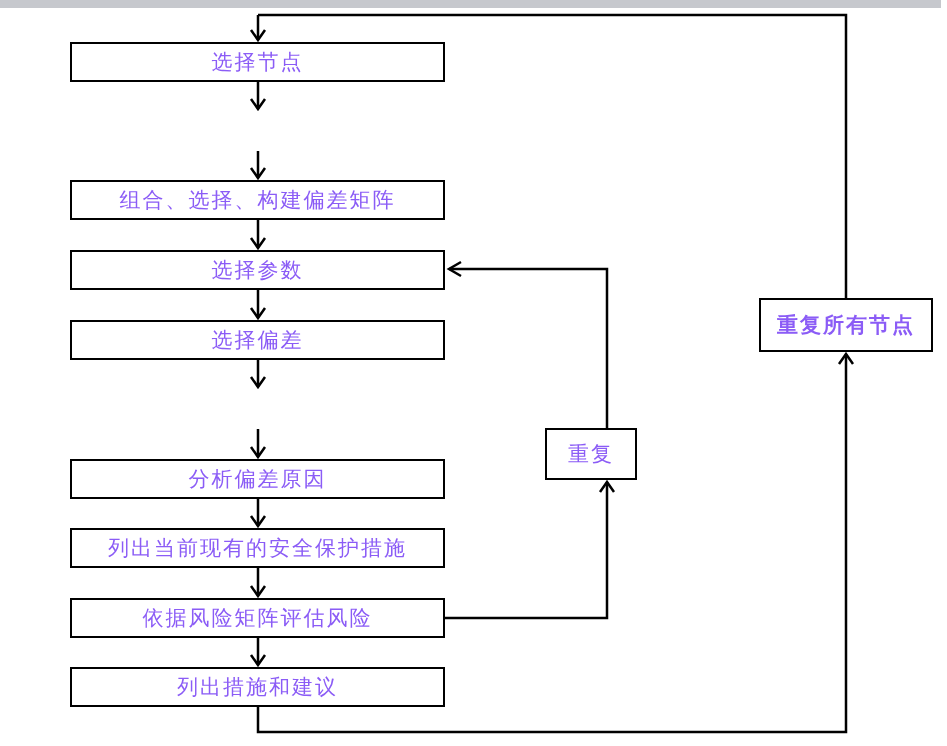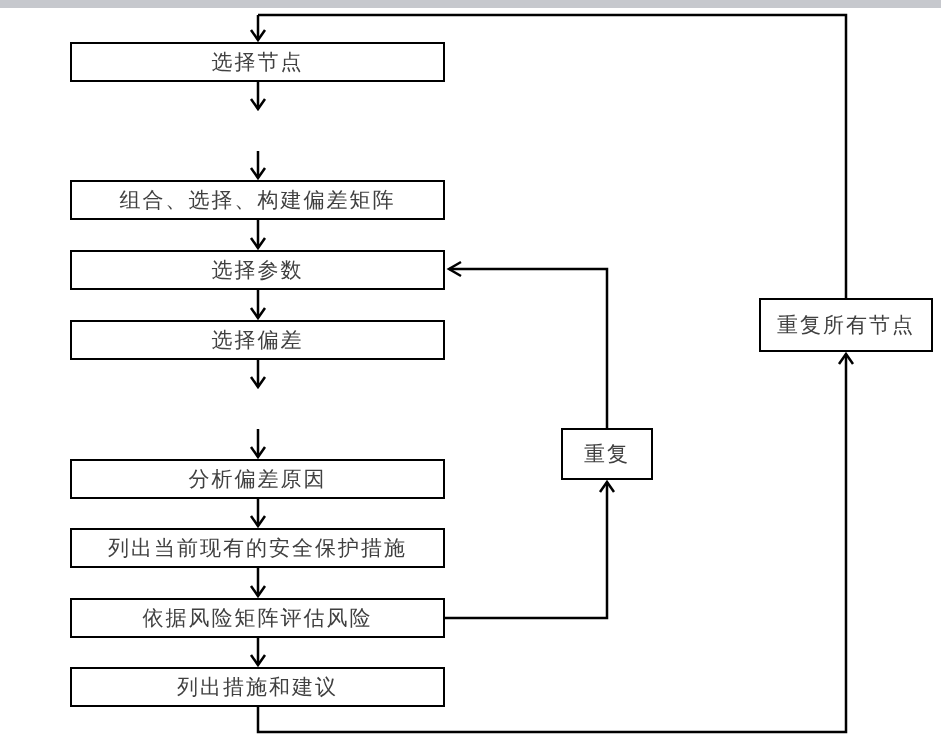--- a/index.html
+++ b/index.html
@@ -40,35 +40,35 @@
   .box{
     position:absolute;
     box-sizing:border-box;
     background:var(--box-fill);
     border:2.5px solid var(--box-border);
     display:flex;
     align-items:center;
     justify-content:center;
     font-size:21px;
     letter-spacing:2px;
-    color:#404040;
+    color:#8b5cf6;
     white-space:nowrap;
   }
   .step{
     left:70px;
     width:375px;
     height:40px;
   }
   .repeat-box{
-    left:561px;top:428px;
+    left:545px;top:428px;
     width:92px;height:52px;
   }
   .repeat-all-box{
     left:759px;top:298px;
-    width:174px;height:54px;
+    width:174px;height:54px;font-weight:bold;
   }
 </style>
 </head>
 <body>
 
 <div class="canvas">
 
   <div class="topbar"></div>
 
   <svg class="connectors" viewBox="0 0 947 746" xmlns="http://www.w3.org/2000/svg">

